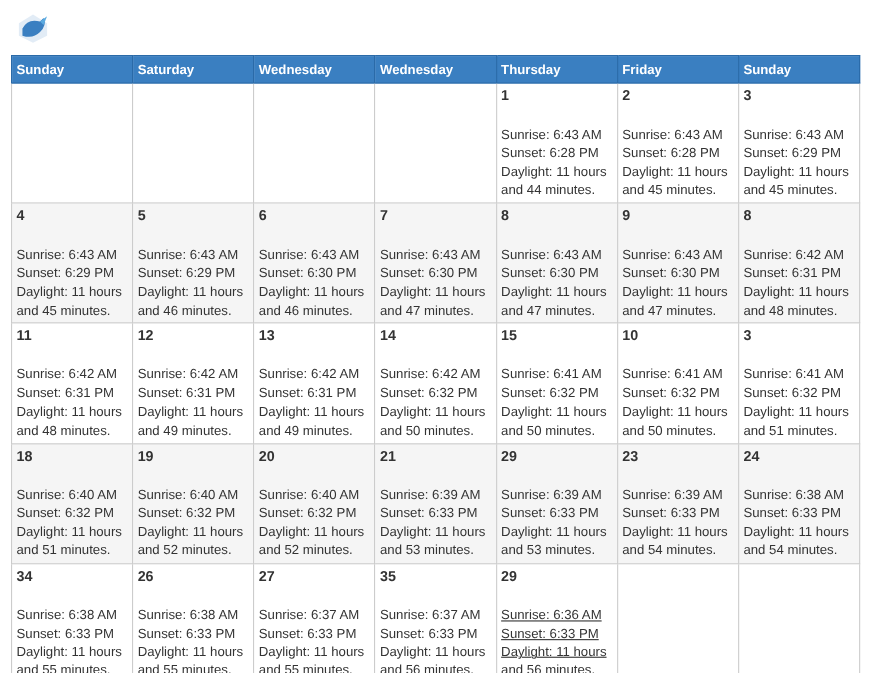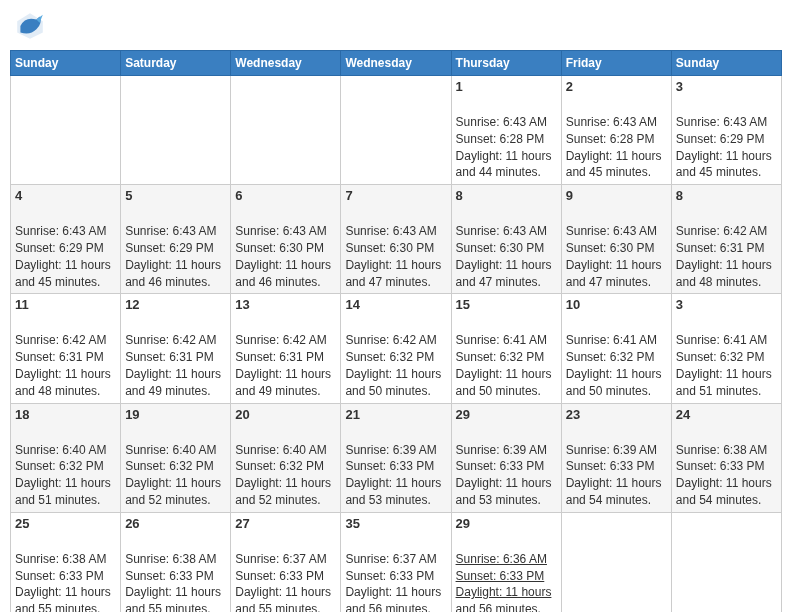--- a/index.html
+++ b/index.html
@@ -311,21 +311,21 @@
           <td>
             <div class="day-number">24</div>
             <div class="day-info" style="white-space: pre-line;">Sunrise: 6:38 AM
 Sunset: 6:33 PM
 Daylight: 11 hours
 and 54 minutes.</div>
           </td>
         </tr>
         <tr>
           <td>
-            <div class="day-number">25</div>
+            <div class="day-number">34</div>
             <div class="day-info" style="white-space: pre-line;">Sunrise: 6:38 AM
 Sunset: 6:33 PM
 Daylight: 11 hours
 and 55 minutes.</div>
           </td>
           <td>
             <div class="day-number">26</div>
             <div class="day-info" style="white-space: pre-line;">Sunrise: 6:38 AM
 Sunset: 6:33 PM
 Daylight: 11 hours

